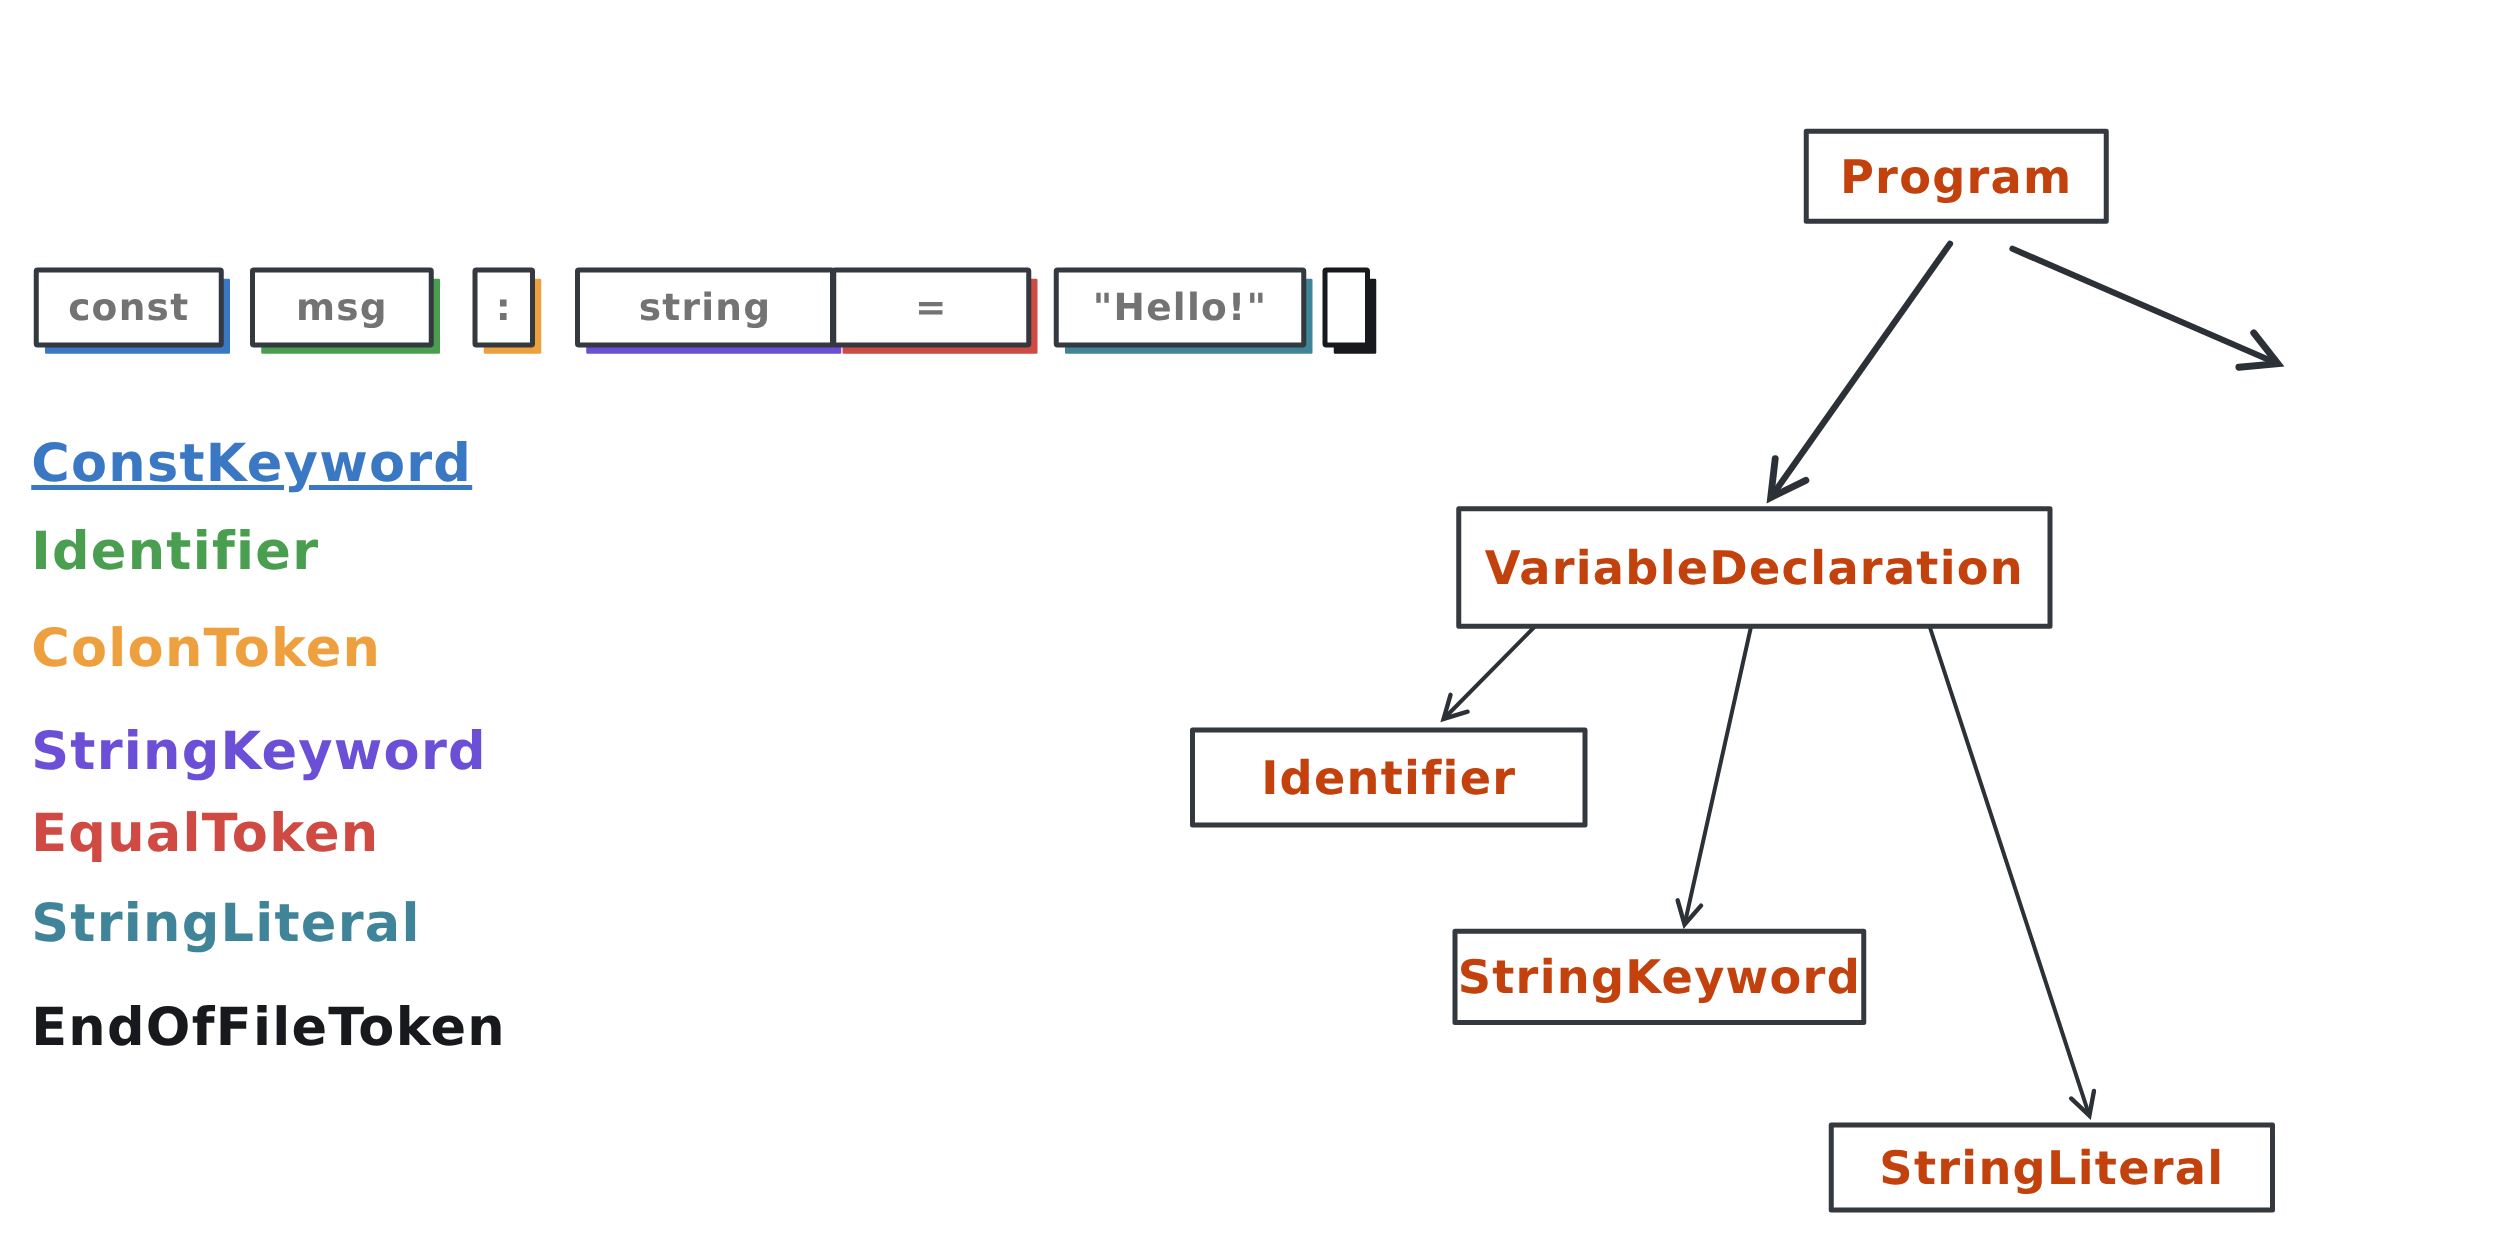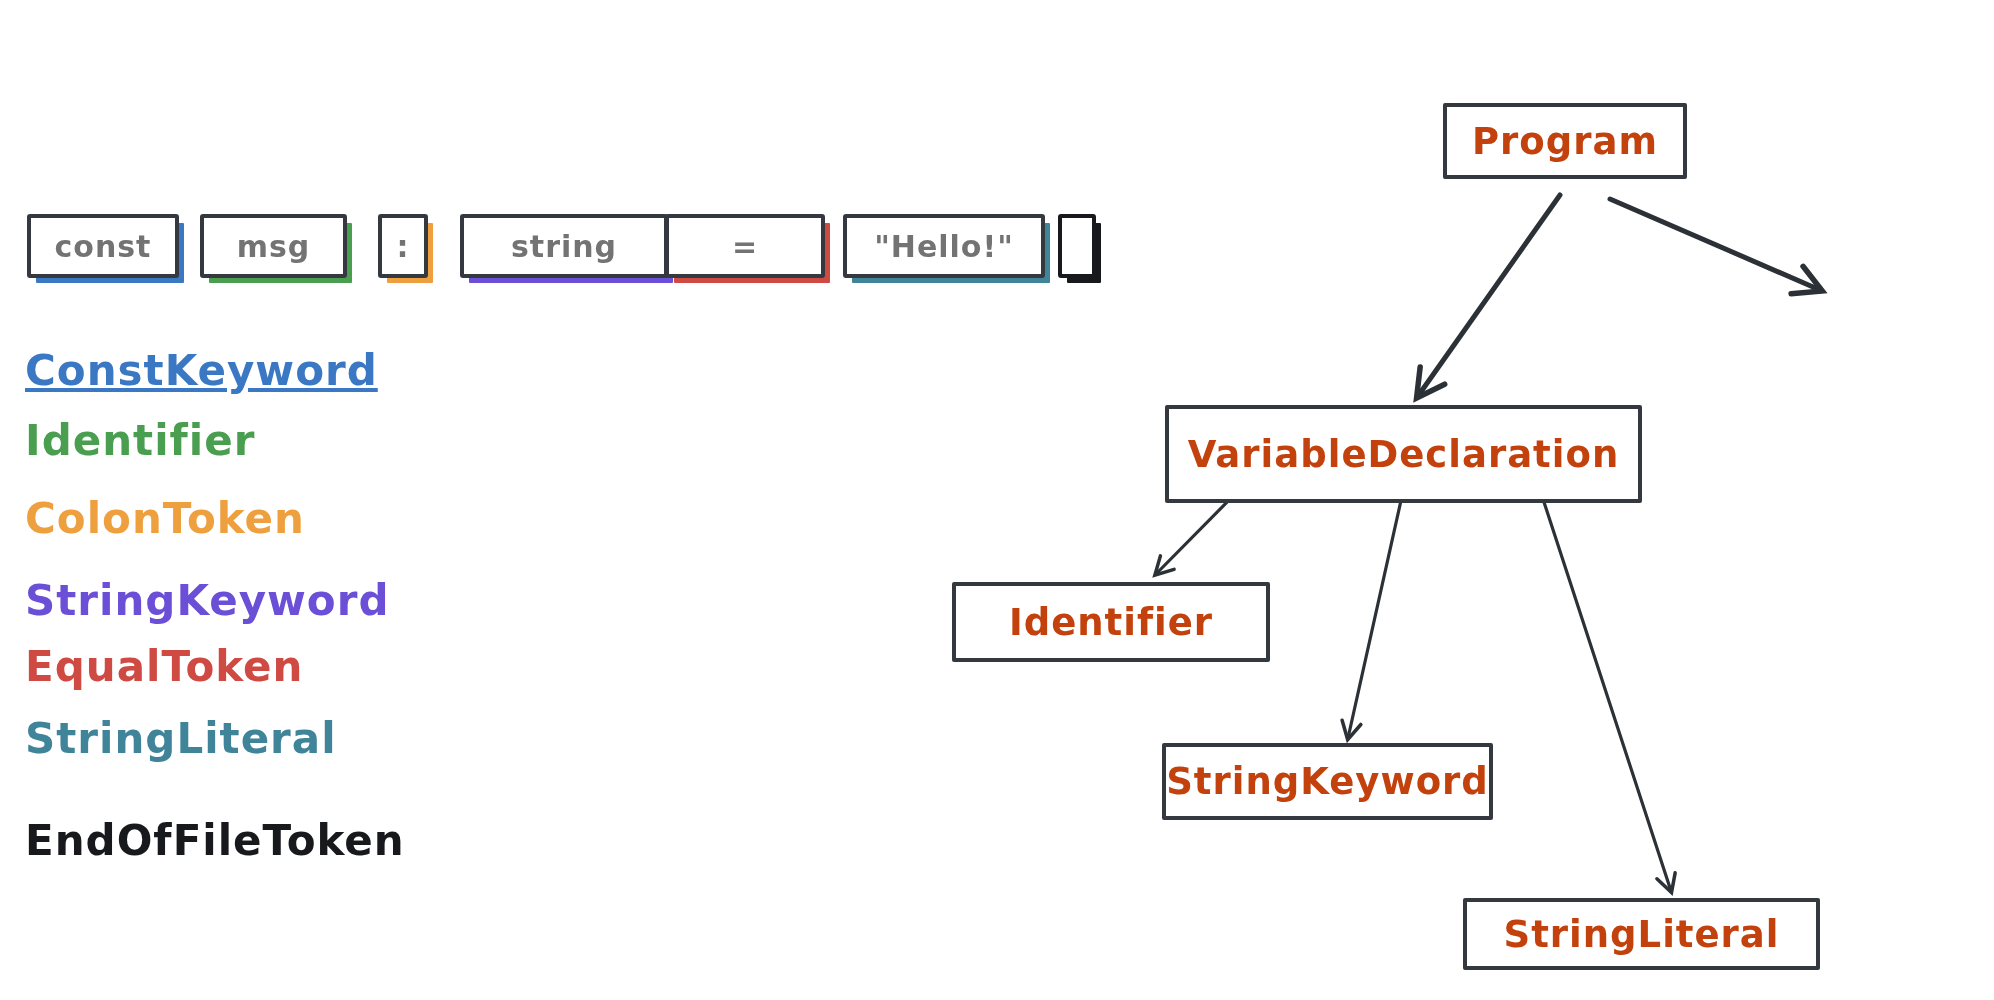--- a/index.html
+++ b/index.html
@@ -48,21 +48,21 @@
     letter-spacing: 1px;
     white-space: nowrap;
     color: var(--c, #17191c);
   }
   .leg-0 { top: 346px; text-decoration: underline; }
   .leg-1 { top: 416px; }
   .leg-2 { top: 494px; }
   .leg-3 { top: 576px; }
   .leg-4 { top: 642px; }
   .leg-5 { top: 714px; }
-  .leg-6 { top: 816px; text-align: center; }
+  .leg-6 { top: 797px; text-align: center; }
 
   
   .node {
     position: absolute;
     box-sizing: border-box;
     background: #ffffff;
     border: 4px solid #33393f;
     border-radius: 2px;
     display: flex;
     align-items: center;

